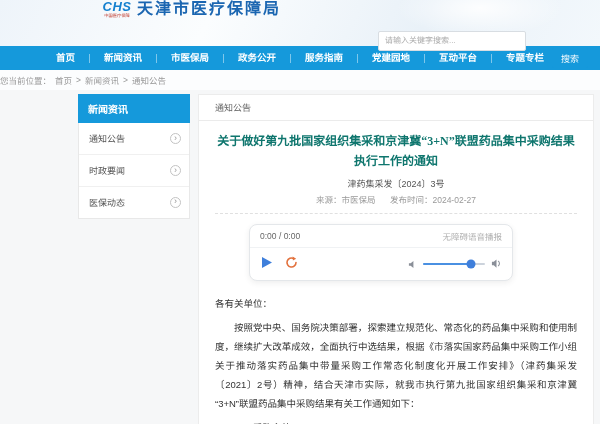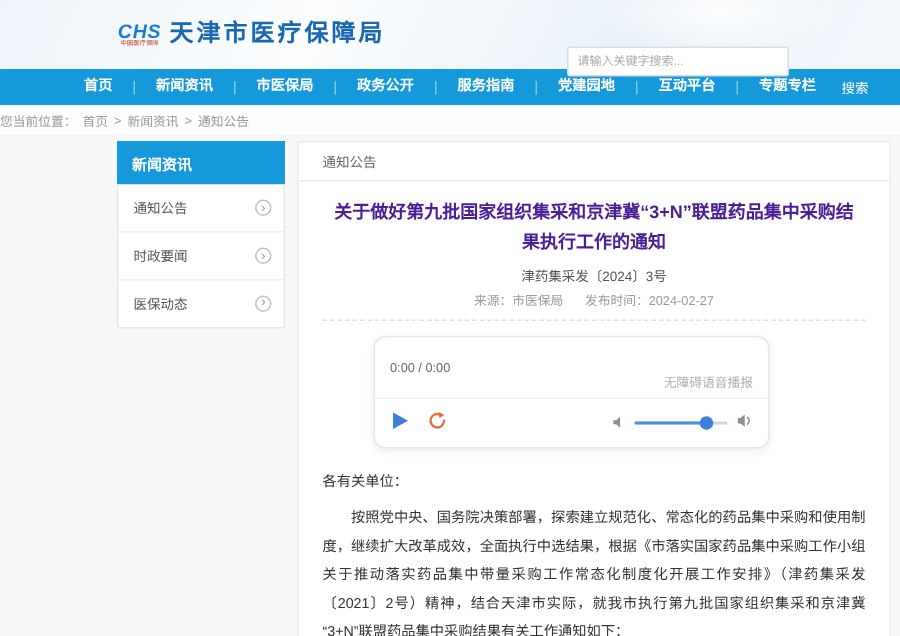--- a/index.html
+++ b/index.html
@@ -8,21 +8,21 @@
     font-family:"Liberation Sans","DejaVu Sans",sans-serif;
     background:#f6f7f8; color:#333;
   }
 
   
   .header {
     height:46px; position:relative;
     background:
       radial-gradient(120px 40px at 480px 8px, rgba(255,255,255,.9), rgba(255,255,255,0) 70%),
       linear-gradient(115deg,#eef4fa 0%,#fbfdfe 35%,#e9f1f8 70%,#f3f8fc 100%);
-    display:flex; align-items:center; padding-left:78px;
+    display:flex; align-items:flex-start; padding-left:102px;
   }
   .logo-row { display:flex; align-items:flex-end; gap:5px; }
   .logo-mark { display:flex; flex-direction:column; align-items:center; line-height:1; }
   .logo-abbr { font-size:13px; font-weight:bold; font-style:italic; color:#1580cf; letter-spacing:.5px; }
   .logo-sub { font-size:5px; color:#c0392b; transform:scale(.85); white-space:nowrap; }
   .site-name { font-size:16px; font-weight:bold; color:#1b66b1; letter-spacing:2px; line-height:1.1; }
   .search-box { position:absolute; right:12px; top:13px; display:flex; align-items:center; gap:26px; }
   .search-input {
     width:148px; height:20px; border:1px solid #d8dde2; background:#fff;
     font-size:8px; color:#666; padding:0 6px; border-radius:2px; outline:none;
@@ -67,40 +67,40 @@
     color:#9a9a9a; font-size:9px; line-height:9px; text-align:center; flex-shrink:0;
   }
 
   
   .panel { flex:1; background:#fff; border:1px solid #ececec; padding:0 16px 20px; min-height:330px; }
   .category-label {
     font-size:9px; color:#666; padding:6px 0 6px 16px; margin:0 -16px;
     border-bottom:1px solid #ebebeb;
   }
   .article-title {
-    font-size:12px; font-weight:bold; color:#4c1d95; text-align:center;
-    line-height:1.65; margin:11px auto 5px; max-width:358px;
+    font-size:12px; font-weight:bold; color:#0f766e; text-align:center;
+    line-height:1.65; margin:11px auto 5px; max-width:358px;font-family:Liberation Serif, serif;
   }
   .doc-number { text-align:center; font-size:9px; color:#555; margin-bottom:3px; }
   .meta { text-align:center; font-size:8.5px; color:#999; margin-bottom:8px; }
   .meta span { margin:0 6px; }
   .divider-dashed { border-top:1px dashed #e0e0e0; margin:2px 0 10px; }
 
   
   .player {
     width:264px; margin:0 0 13px 34px; background:#fff;
     border:1px solid #e4e7ea; border-radius:8px;
     box-shadow:0 2px 6px rgba(0,0,0,.07); overflow:hidden;
   }
   .player-top {
     display:flex; justify-content:space-between; align-items:center;
     padding:5px 10px; border-bottom:1px solid #f0f2f4; font-size:8.5px;
   }
   .player-time { color:#666; }
-  .player-caption { color:#b0b0b0;margin-top:18px; }
+  .player-caption { color:#b0b0b0; }
   .player-bottom { display:flex; align-items:center; padding:7px 10px; gap:12px; }
   .icon-btn { background:none; border:none; padding:0; cursor:pointer; display:flex; align-items:center; }
   .spacer { flex:1; }
   .vol-group { display:flex; align-items:center; gap:6px; }
   .vol-track { width:62px; height:2px; background:#ccd3dc; border-radius:1px; position:relative; cursor:pointer; }
   .vol-fill { position:absolute; left:0; top:0; height:2px; width:78%; background:#4a90e2; border-radius:1px; }
   .vol-thumb {
     position:absolute; left:78%; top:50%; transform:translate(-50%,-50%);
     width:9px; height:9px; border-radius:50%; background:#3f7fdb; cursor:grab;
   }

